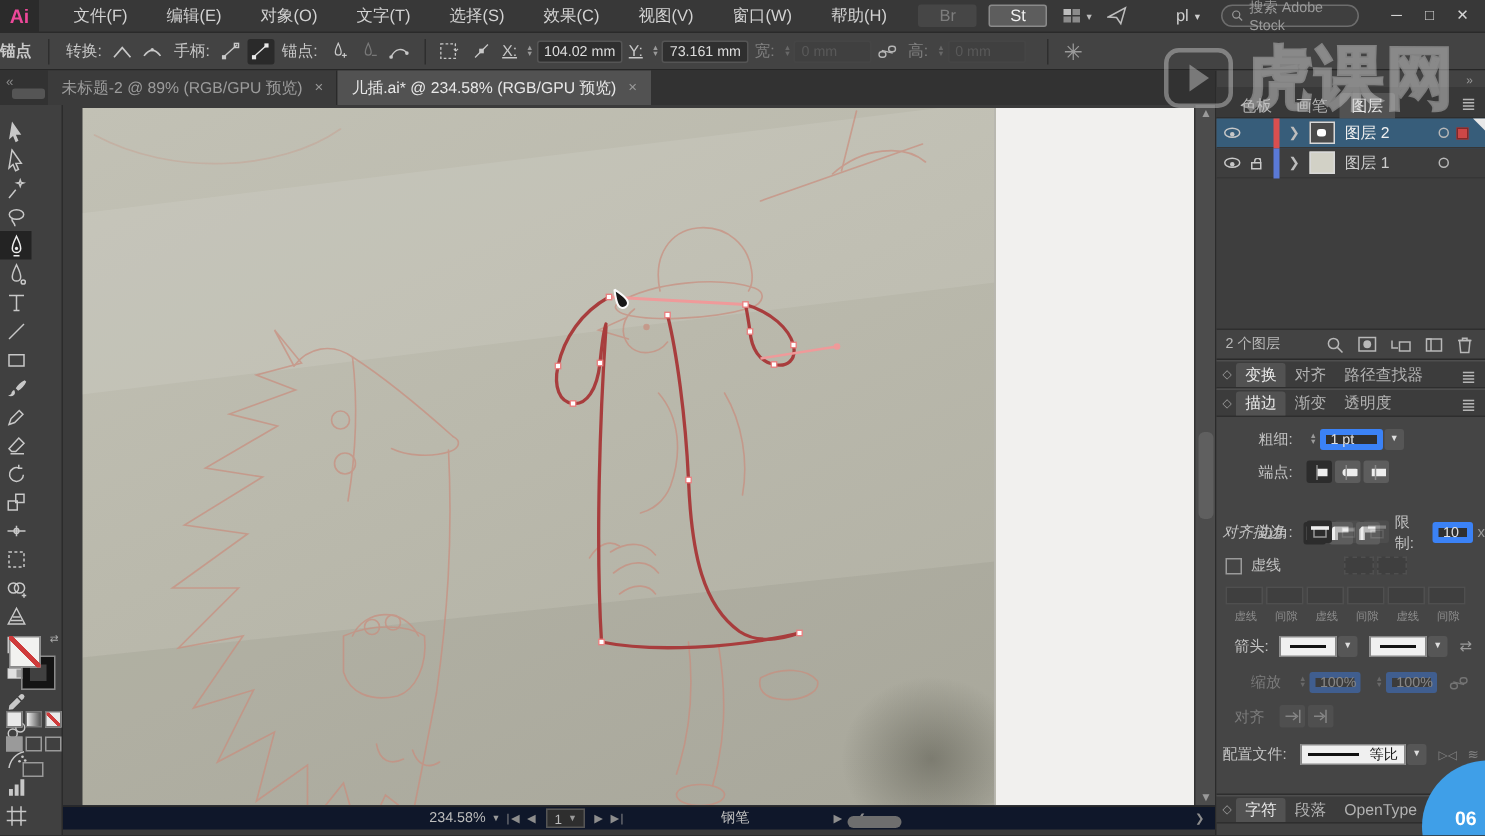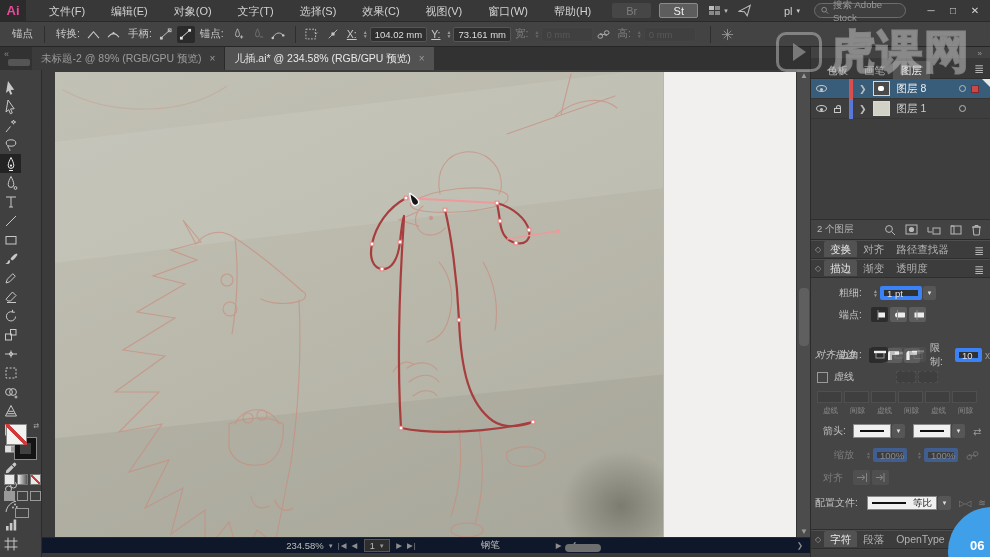--- a/index.html
+++ b/index.html
@@ -167,21 +167,21 @@
       <span>搜索 Adobe Stock</span>
     </span>
     <span class="winbtns">
       <span class="winbtn">─</span>
       <span class="winbtn">□</span>
       <span class="winbtn">✕</span>
     </span>
   </div>
 
   <div class="abs controlbar">
-    <span class="cb-label" style="margin-left:12px;font-weight:normal;">锚点</span>
+    <span class="cb-label" style="margin-left:0;font-weight:bold;">锚点</span>
     <span class="cb-sep"></span>
     <span class="cb-label">转换:</span>
     <span class="cb-btn">
         <svg width="13" height="11" viewBox="0 0 14 12">
           <path d="M1 10L7 3l6 7" fill="none" stroke="#c8c8c8" stroke-width="1.2"></path>
         </svg>
       </span>
     <span class="cb-btn">
         <svg width="13" height="11" viewBox="0 0 14 12">
           <path d="M1 9Q7 1 13 9" fill="none" stroke="#c8c8c8" stroke-width="1.2"></path>
@@ -575,21 +575,21 @@
     </div>
     <div class="layerlist" id="layer-rows">
         <div class="lrow sel">
           <span class="eye"></span>
           <span class="lockbox"></span>
           <span class="lcolor" style="background:#d94f4f"></span>
           <span class="lchev">❯</span>
           <span class="lthumb" style="background:#4a4a4a">
             <span style="position:absolute;left:4px;top:4px;width:6px;height:5px;background:#fff;border-radius:2px;"></span>
           </span>
-          <span class="lname">图层 8</span>
+          <span class="lname">图层 2</span>
           <span class="ltarget"></span>
           <span class="lselsq"></span>
           <span class="lcorner"></span>
         </div>
         <div class="lrow">
           <span class="eye"></span>
           <span class="lockbox">
             <span class="lock"></span>
           </span>
           <span class="lcolor" style="background:#5a79d6"></span>

